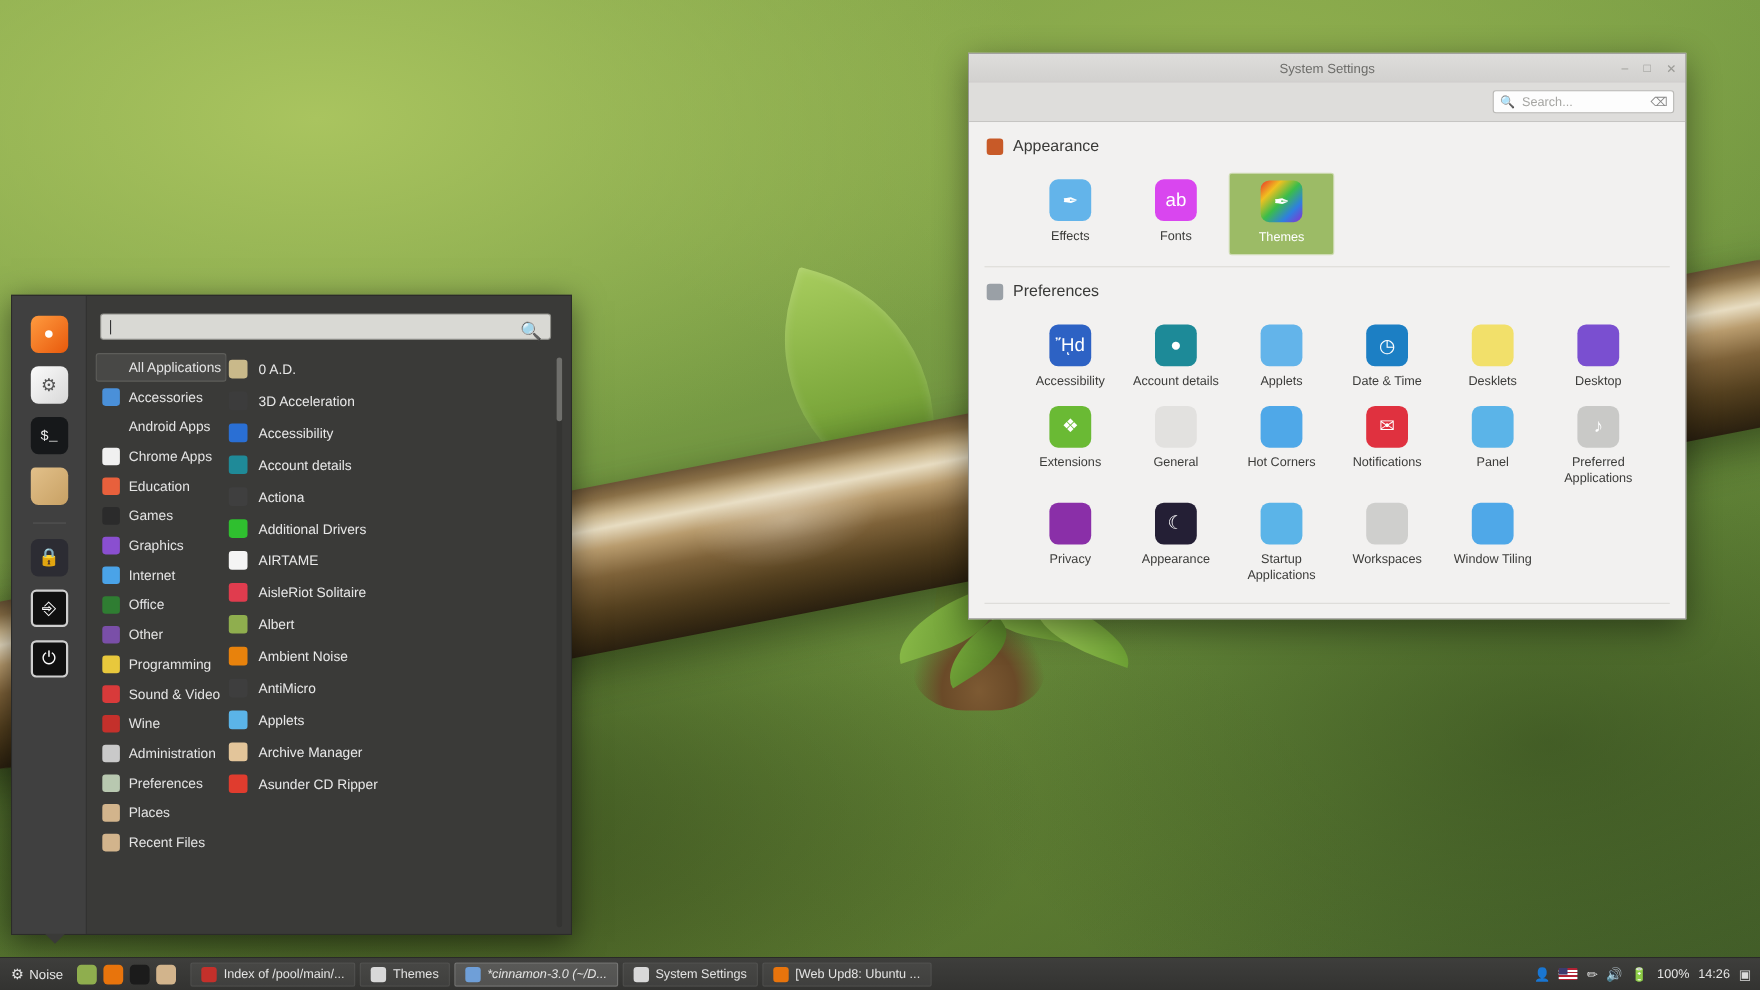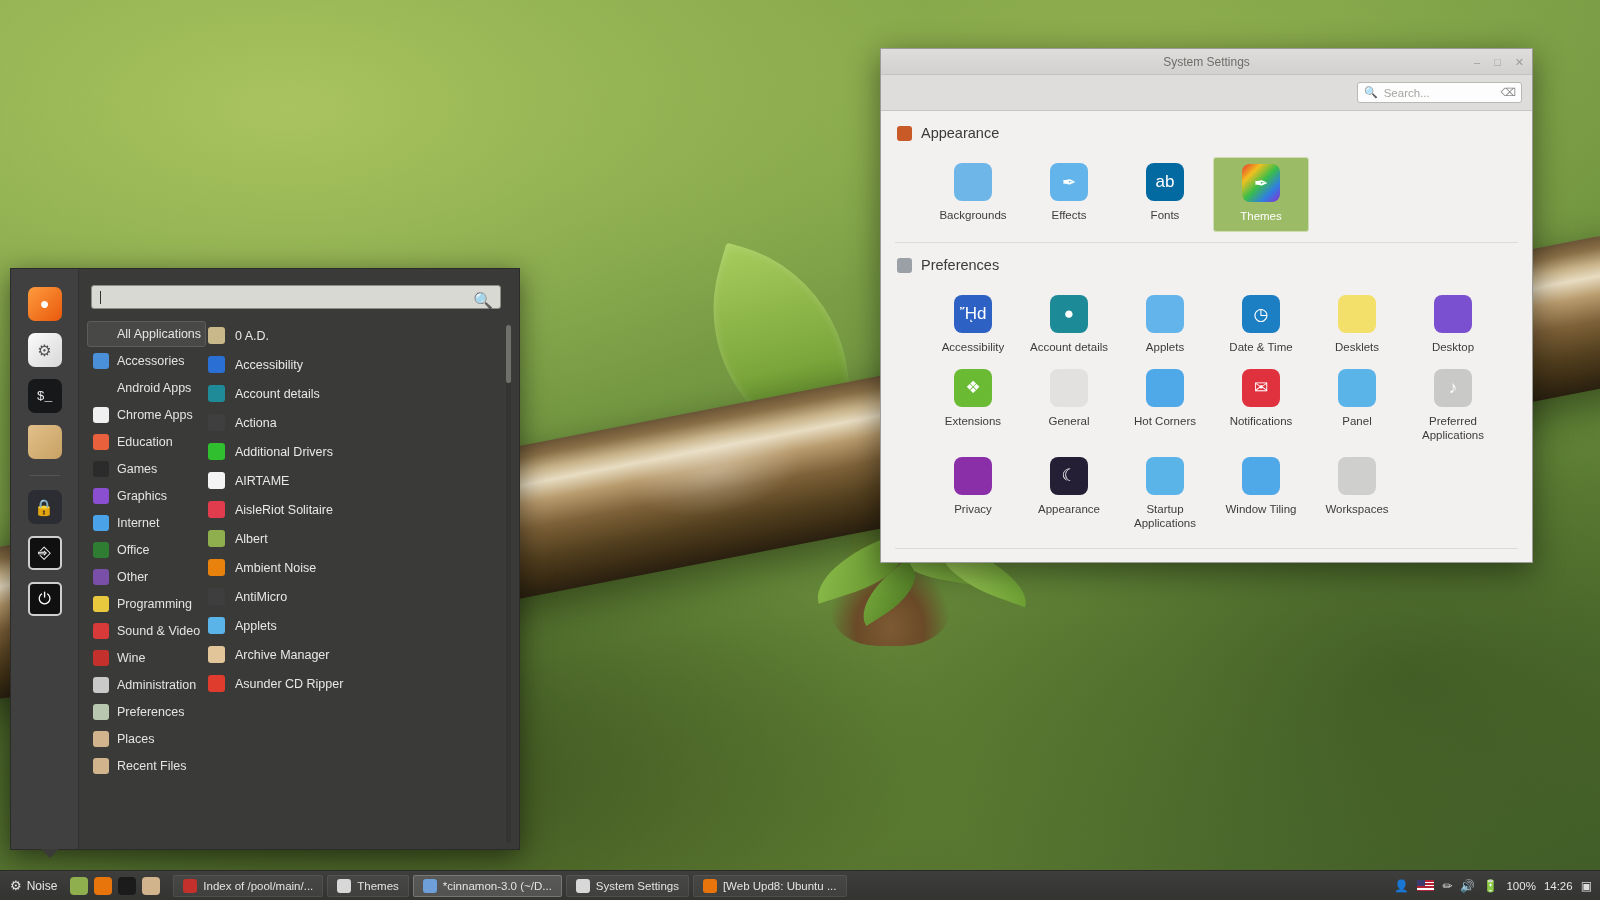--- a/index.html
+++ b/index.html
@@ -219,21 +219,21 @@
   }
   #menu-button .gear { font-size: 13px; color: #e6e6e6; }
   .launcher { width: 18px; height: 18px; margin: 0 3px; border-radius: 4px; flex: none; }
   #window-list { display: flex; align-items: center; gap: 4px; margin-left: 10px; flex: 1; }
   .task-btn {
     height: 22px; display: flex; align-items: center; gap: 6px;
     padding: 0 9px; border-radius: 2px; background: rgba(255,255,255,.06);
     border: 1px solid rgba(255,255,255,.07); max-width: 200px; overflow: hidden;
     white-space: nowrap; font-size: 11.5px; color: #e3e3e3;
   }
-  .task-btn.active { background: rgba(255,255,255,.15); border-color: rgba(255,255,255,.2); }
+  .task-btn.active { background: rgba(255,255,255,.15); border-color: rgba(255,255,255,.2); font-style: italic; }
   .task-ico { width: 14px; height: 14px; border-radius: 3px; flex: none; }
   #tray { display: flex; align-items: center; gap: 8px; padding-right: 8px; font-size: 11.5px; }
   .tray-ico { font-size: 12px; color: #dcdcdc; }
   #tray-flag {
     width: 17px; height: 11px; border-radius: 1px;
     background: repeating-linear-gradient(#b22234 0 1.6px, #fff 1.6px 3.2px);
     position: relative; overflow: hidden;
   }
   #tray-flag::after {
     content: ""; position: absolute; left: 0; top: 0; width: 8px; height: 6px; background: #3c3b6e;
@@ -352,20 +352,24 @@
             <span>Recent Files</span>
           </div>
         </div>
       <div id="menu-apps">
         <div id="menu-app-items">
             <div class="app-item">
               <span class="app-ico" style="background: rgb(201, 185, 138);"></span>
               <span>0 A.D.</span>
             </div>
             <div class="app-item">
+              <span class="app-ico" style="background: rgb(60, 60, 60);"></span>
+              <span>3D Acceleration</span>
+            </div>
+            <div class="app-item">
               <span class="app-ico" style="background: rgb(42, 111, 212);"></span>
               <span>Accessibility</span>
             </div>
             <div class="app-item">
               <span class="app-ico" style="background: rgb(31, 138, 152);"></span>
               <span>Account details</span>
             </div>
             <div class="app-item">
               <span class="app-ico" style="background: rgb(63, 63, 63);"></span>
               <span>Actiona</span>
@@ -433,29 +437,25 @@
     </div>
   </div>
 
   <div id="settings-content">
       <div class="section-header">
         <span class="section-ico" style="background: rgb(200, 90, 40);"></span>
         <span class="section-title">Appearance</span>
       </div>
       <div class="icon-grid">
         <div class="grid-cell">
-          <span class="cell-ico" style="background: rgb(111, 182, 232);"></span>
-          <span class="cell-label">Backgrounds</span>
-        </div>
-        <div class="grid-cell">
           <span class="cell-ico" style="background: rgb(99, 180, 234);">✒</span>
           <span class="cell-label">Effects</span>
         </div>
         <div class="grid-cell">
-          <span class="cell-ico" style="background: #0369a1;">ab</span>
+          <span class="cell-ico" style="background: #d946ef;">ab</span>
           <span class="cell-label">Fonts</span>
         </div>
         <div class="grid-cell selected">
           <span class="cell-ico" style="background: linear-gradient(135deg, rgb(232, 50, 44), rgb(240, 192, 32), rgb(59, 189, 74), rgb(47, 127, 224), rgb(138, 47, 208));">✒</span>
           <span class="cell-label">Themes</span>
         </div>
       </div>
       <div class="divider"></div>
       <div class="section-header">
         <span class="section-ico" style="background: rgb(154, 160, 166);"></span>
@@ -516,26 +516,26 @@
         </div>
         <div class="grid-cell">
           <span class="cell-ico" style="background: rgb(36, 31, 53);">☾</span>
           <span class="cell-label">Appearance</span>
         </div>
         <div class="grid-cell">
           <span class="cell-ico" style="background: rgb(91, 180, 232);"></span>
           <span class="cell-label">Startup Applications</span>
         </div>
         <div class="grid-cell">
+          <span class="cell-ico" style="background: rgb(207, 207, 205);"></span>
+          <span class="cell-label">Workspaces</span>
+        </div>
+        <div class="grid-cell">
           <span class="cell-ico" style="background: rgb(79, 168, 232);"></span>
           <span class="cell-label">Window Tiling</span>
-        </div>
-        <div class="grid-cell">
-          <span class="cell-ico" style="background: rgb(207, 207, 205);"></span>
-          <span class="cell-label">Workspaces</span>
         </div>
       </div>
       <div class="divider"></div>
       <div class="section-header"></div>
     </div>
 </div>
 
 <div id="panel">
   <div id="menu-button">
     <span class="gear">⚙</span>

